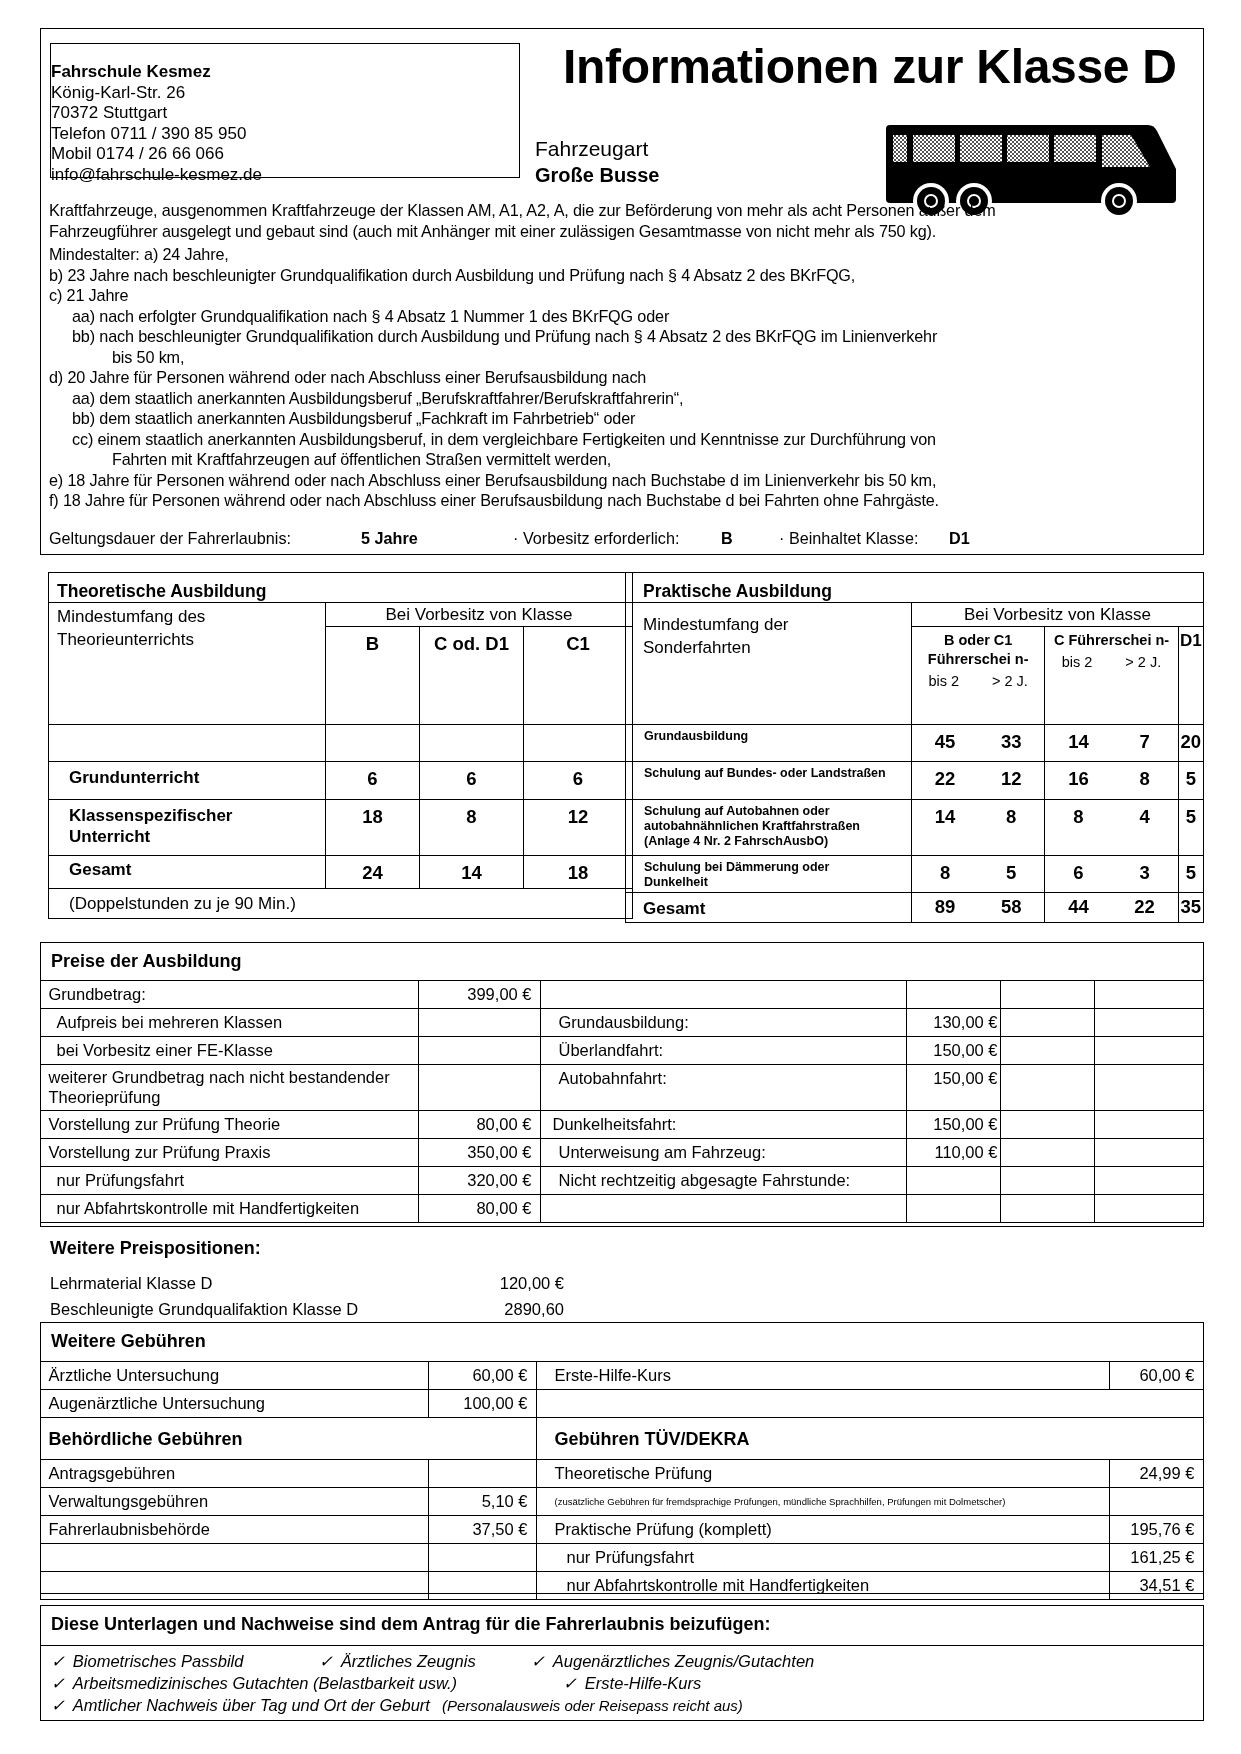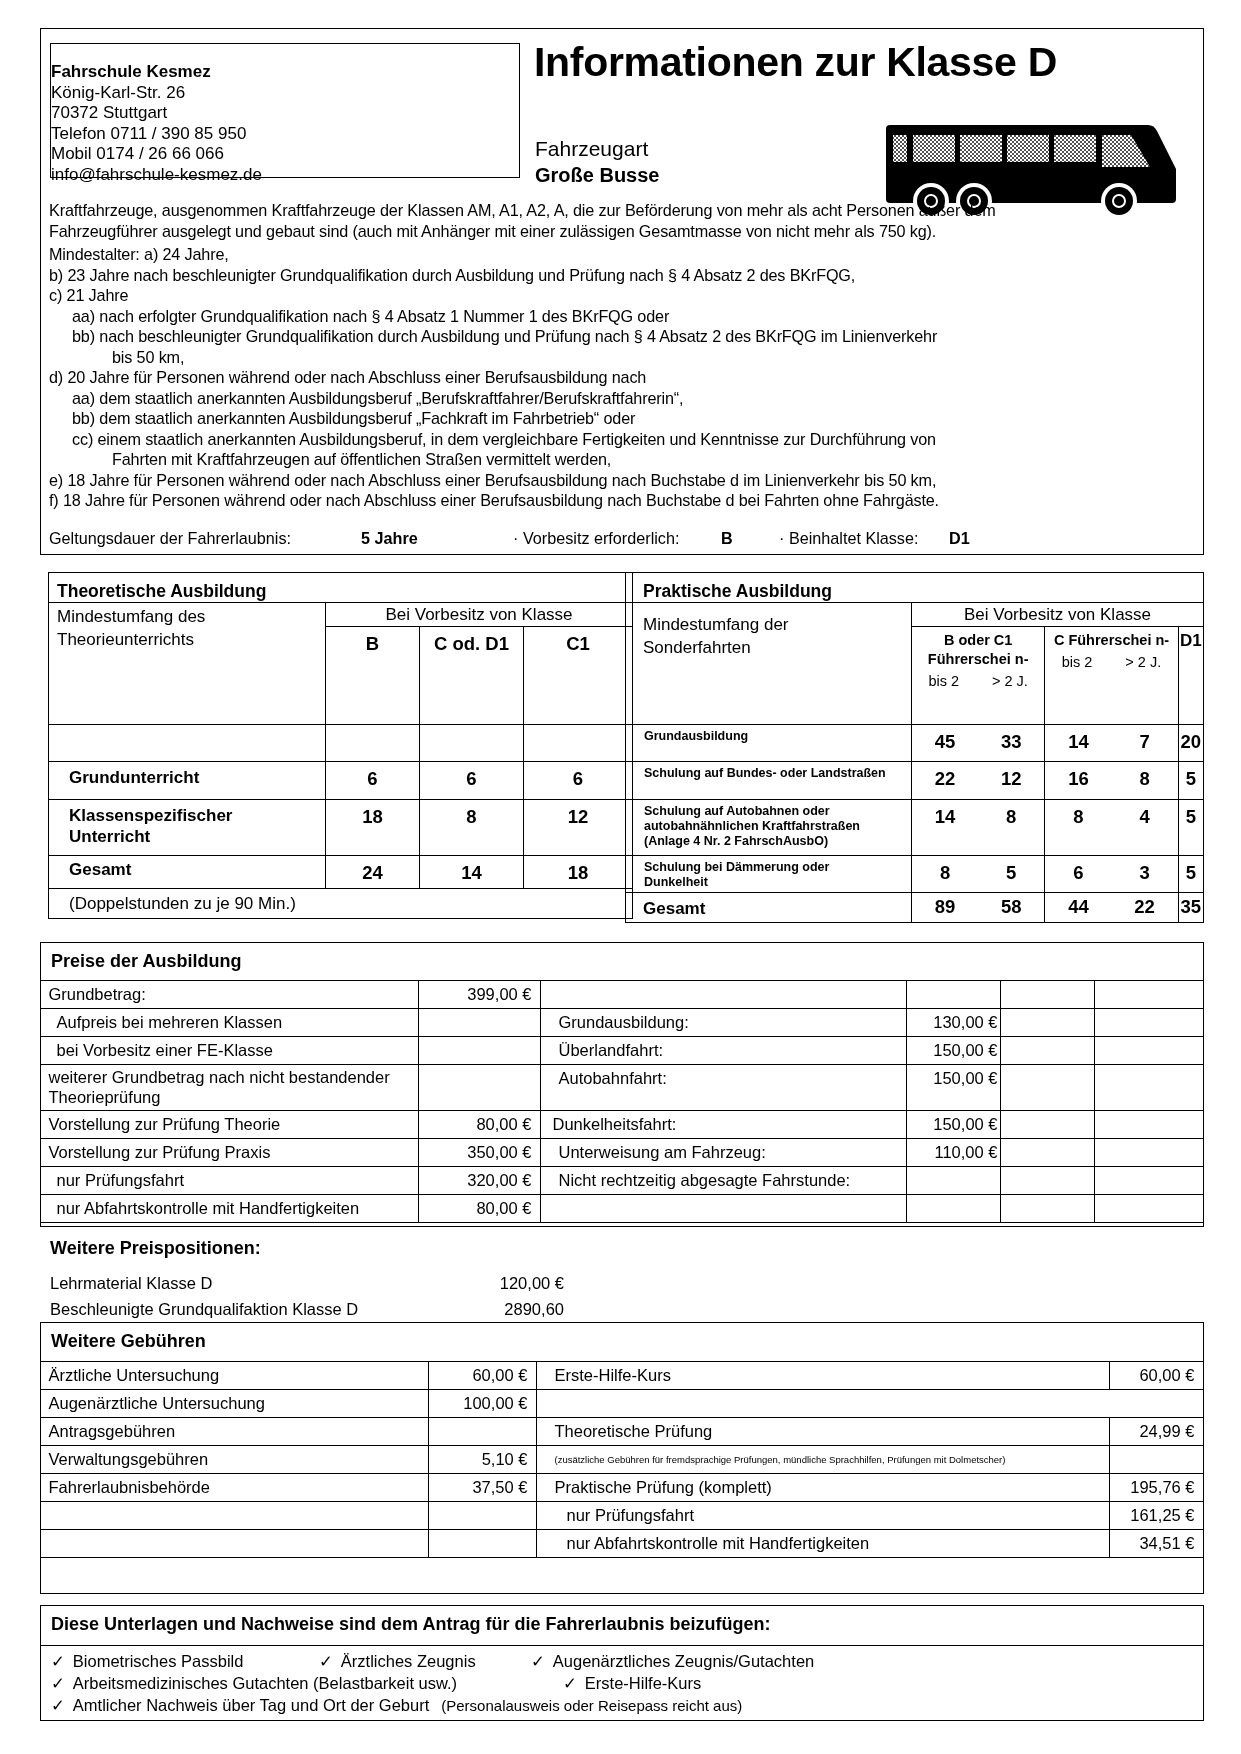--- a/index.html
+++ b/index.html
@@ -6,21 +6,21 @@
   html, body { width: 1241px; height: 1754px; background: #fff; }
   body { font-family: "Liberation Sans", sans-serif; color: #000; position: relative; }
   .abs { position: absolute; }
   .box { position: absolute; border: 1.5px solid #000; }
   .bold { font-weight: bold; }
 
   
   #header-box { left: 40px; top: 28px; width: 1164px; height: 527px; }
   #school-box { position: absolute; left: 9px; top: 14px; width: 470px; height: 135px; border: 1.5px solid #000; text-align: left; font-size: 17px; line-height: 20.5px; padding-top: 18px; }
   #school-box .name { font-weight: bold; }
-  #title { position: absolute; left: 493px; top: 10px; font-size: 41px; font-weight: bold; letter-spacing: -0.3px; text-align: center; }
+  #title { position: absolute; left: 522px; top: 10px; font-size: 48px; font-weight: bold; letter-spacing: -0.3px; text-align: center; }
   #vehicle-type-label { position: absolute; left: 494px; top: 108px; font-size: 21px; }
   #vehicle-type-value { position: absolute; left: 494px; top: 135px; font-size: 20px; font-weight: bold; }
   #bus { position: absolute; left: 845px; top: 82px; width: 305px; height: 106px; }
   #desc { position: absolute; left: 8px; top: 171px; width: 1150px; font-size: 16.2px; line-height: 20.5px; letter-spacing: -0.15px; }
   #desc p { white-space: nowrap; }
   #desc .i1 { padding-left: 23px; }
   #desc .i2 { padding-left: 63px; }
   #desc .gap { margin-top: 3px; }
   #validity { position: absolute; left: 8px; top: 500px; font-size: 16.2px; width: 1150px; }
   #validity span { position: absolute; white-space: nowrap; }
@@ -53,21 +53,21 @@
 
   #fees-box { left: 40px; top: 1322px; width: 1164px; height: 272px; border: 1.5px solid #000; }
   #fees-table { position: absolute; left: -1.5px; top: 38px; width: 1164px; font-size: 16.5px; }
   #fees-table td { height: 28px; padding: 2px 8px; line-height: 22px; }
   #fees-table .sh { font-weight: bold; font-size: 18px; height: 42px; vertical-align: middle; }
   .note { font-size: 9.5px; vertical-align: middle !important; }
 
   #docs-box { left: 40px; top: 1605px; width: 1164px; height: 116px; border: 1.5px solid #000; }
   #docs-title { position: absolute; left: 10px; top: 8px; font-size: 18px; font-weight: bold; }
   #docs-divider { position: absolute; left: 0; right: 0; top: 39px; border-top: 1.5px solid #000; }
-  .doc-item { position: absolute; font-size: 16.5px; white-space: nowrap; }
+  .doc-item { position: absolute; font-size: 16.5px; white-space: nowrap; font-style: italic; }
   .check { margin-right: 8px; }
   .doc-note { font-size: 15px; margin-left: 12px; }
 </style>
 </head>
 <body>
 
 <div class="box" id="header-box">
   <div id="school-box">
     <div class="name">Fahrschule Kesmez</div>
     <div>König-Karl-Str. 26</div>
@@ -338,20 +338,24 @@
       <td class="r" style="width:108px">60,00 €</td>
       <td style="padding-left:18px">Erste-Hilfe-Kurs</td>
       <td class="r" style="width:94px">60,00 €</td>
     </tr>
     <tr>
       <td>Augenärztliche Untersuchung</td>
       <td class="r">100,00 €</td>
       <td colspan="2"></td>
     </tr>
     <tr>
+      <td colspan="2" class="sh">Behördliche Gebühren</td>
+      <td colspan="2" class="sh" style="padding-left:18px">Gebühren TÜV/DEKRA</td>
+    </tr>
+    <tr>
       <td>Antragsgebühren</td>
       <td class="r"></td>
       <td style="padding-left:18px">Theoretische Prüfung</td>
       <td class="r">24,99 €</td>
     </tr>
     <tr>
       <td>Verwaltungsgebühren</td>
       <td class="r">5,10 €</td>
       <td class="note" style="padding-left:18px">(zusätzliche Gebühren für fremdsprachige Prüfungen, mündliche Sprachhilfen, Prüfungen mit Dolmetscher)</td>
       <td class="r"></td>

